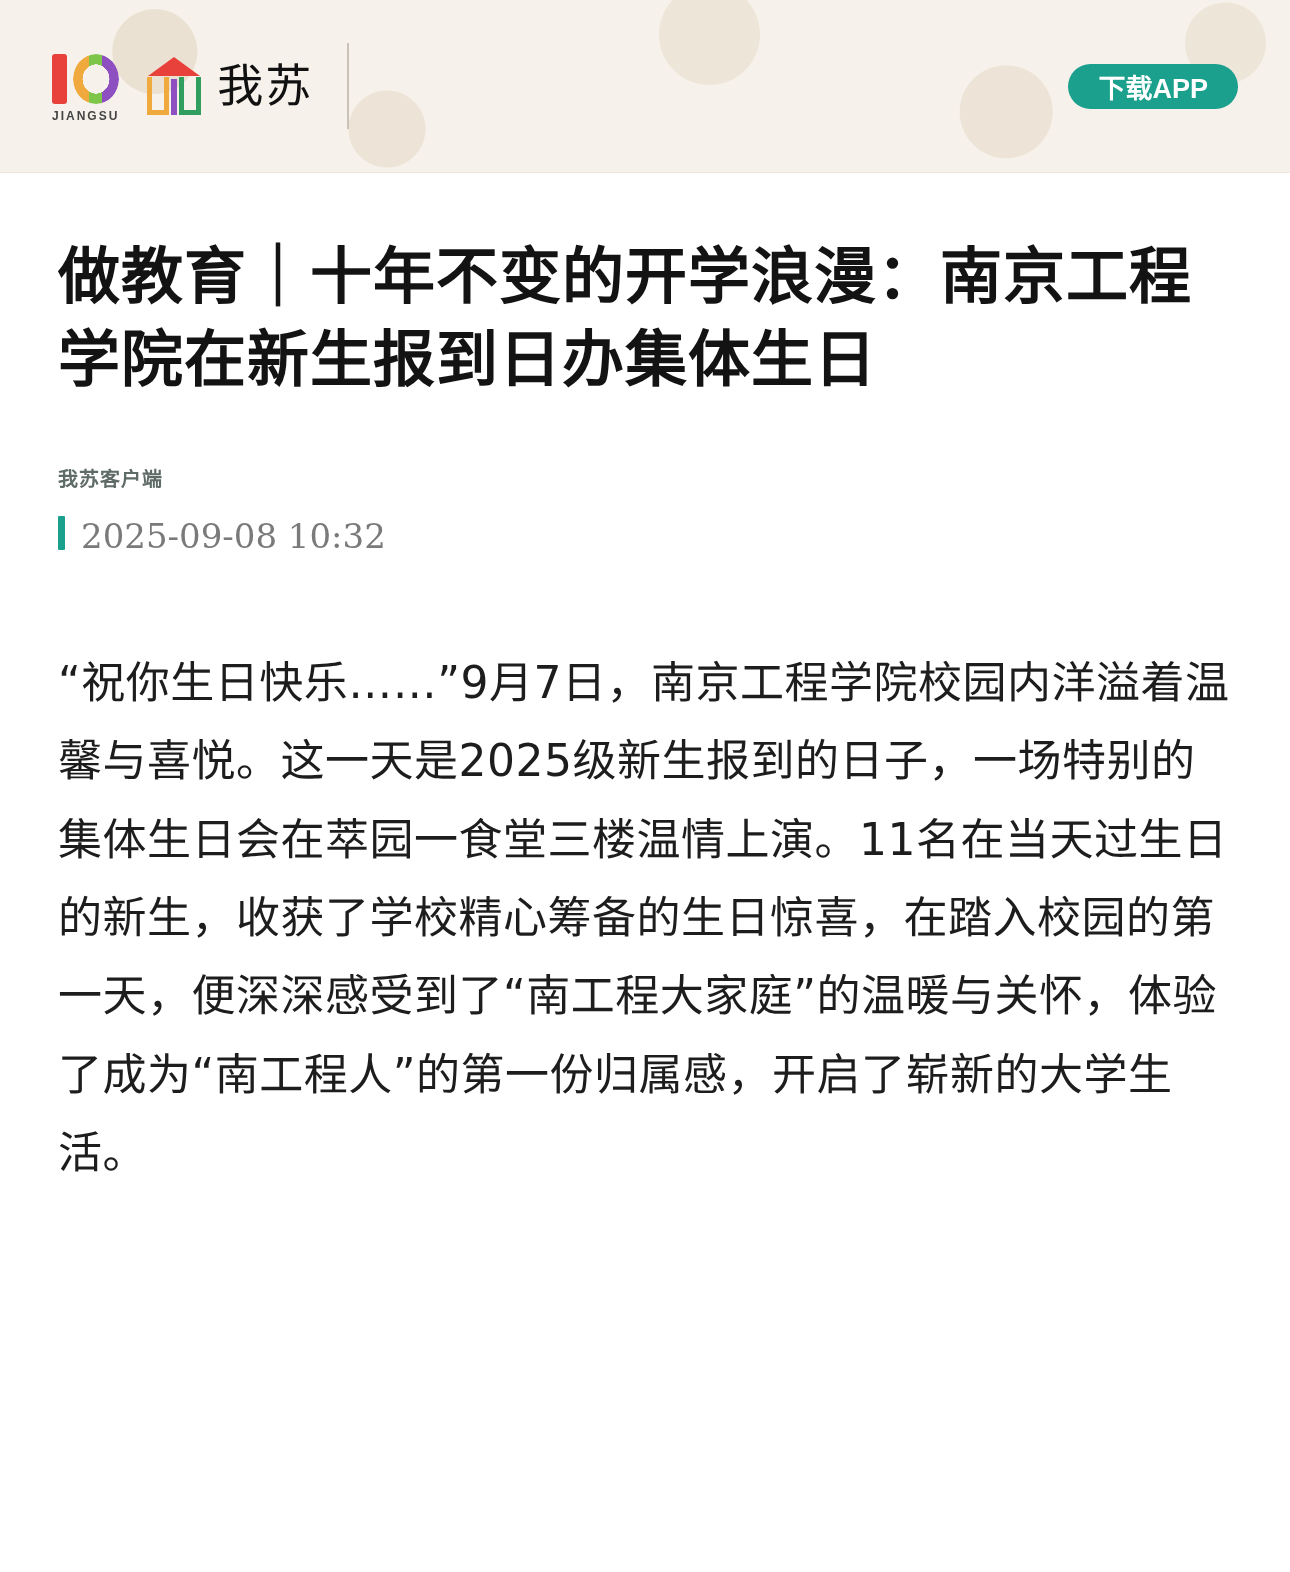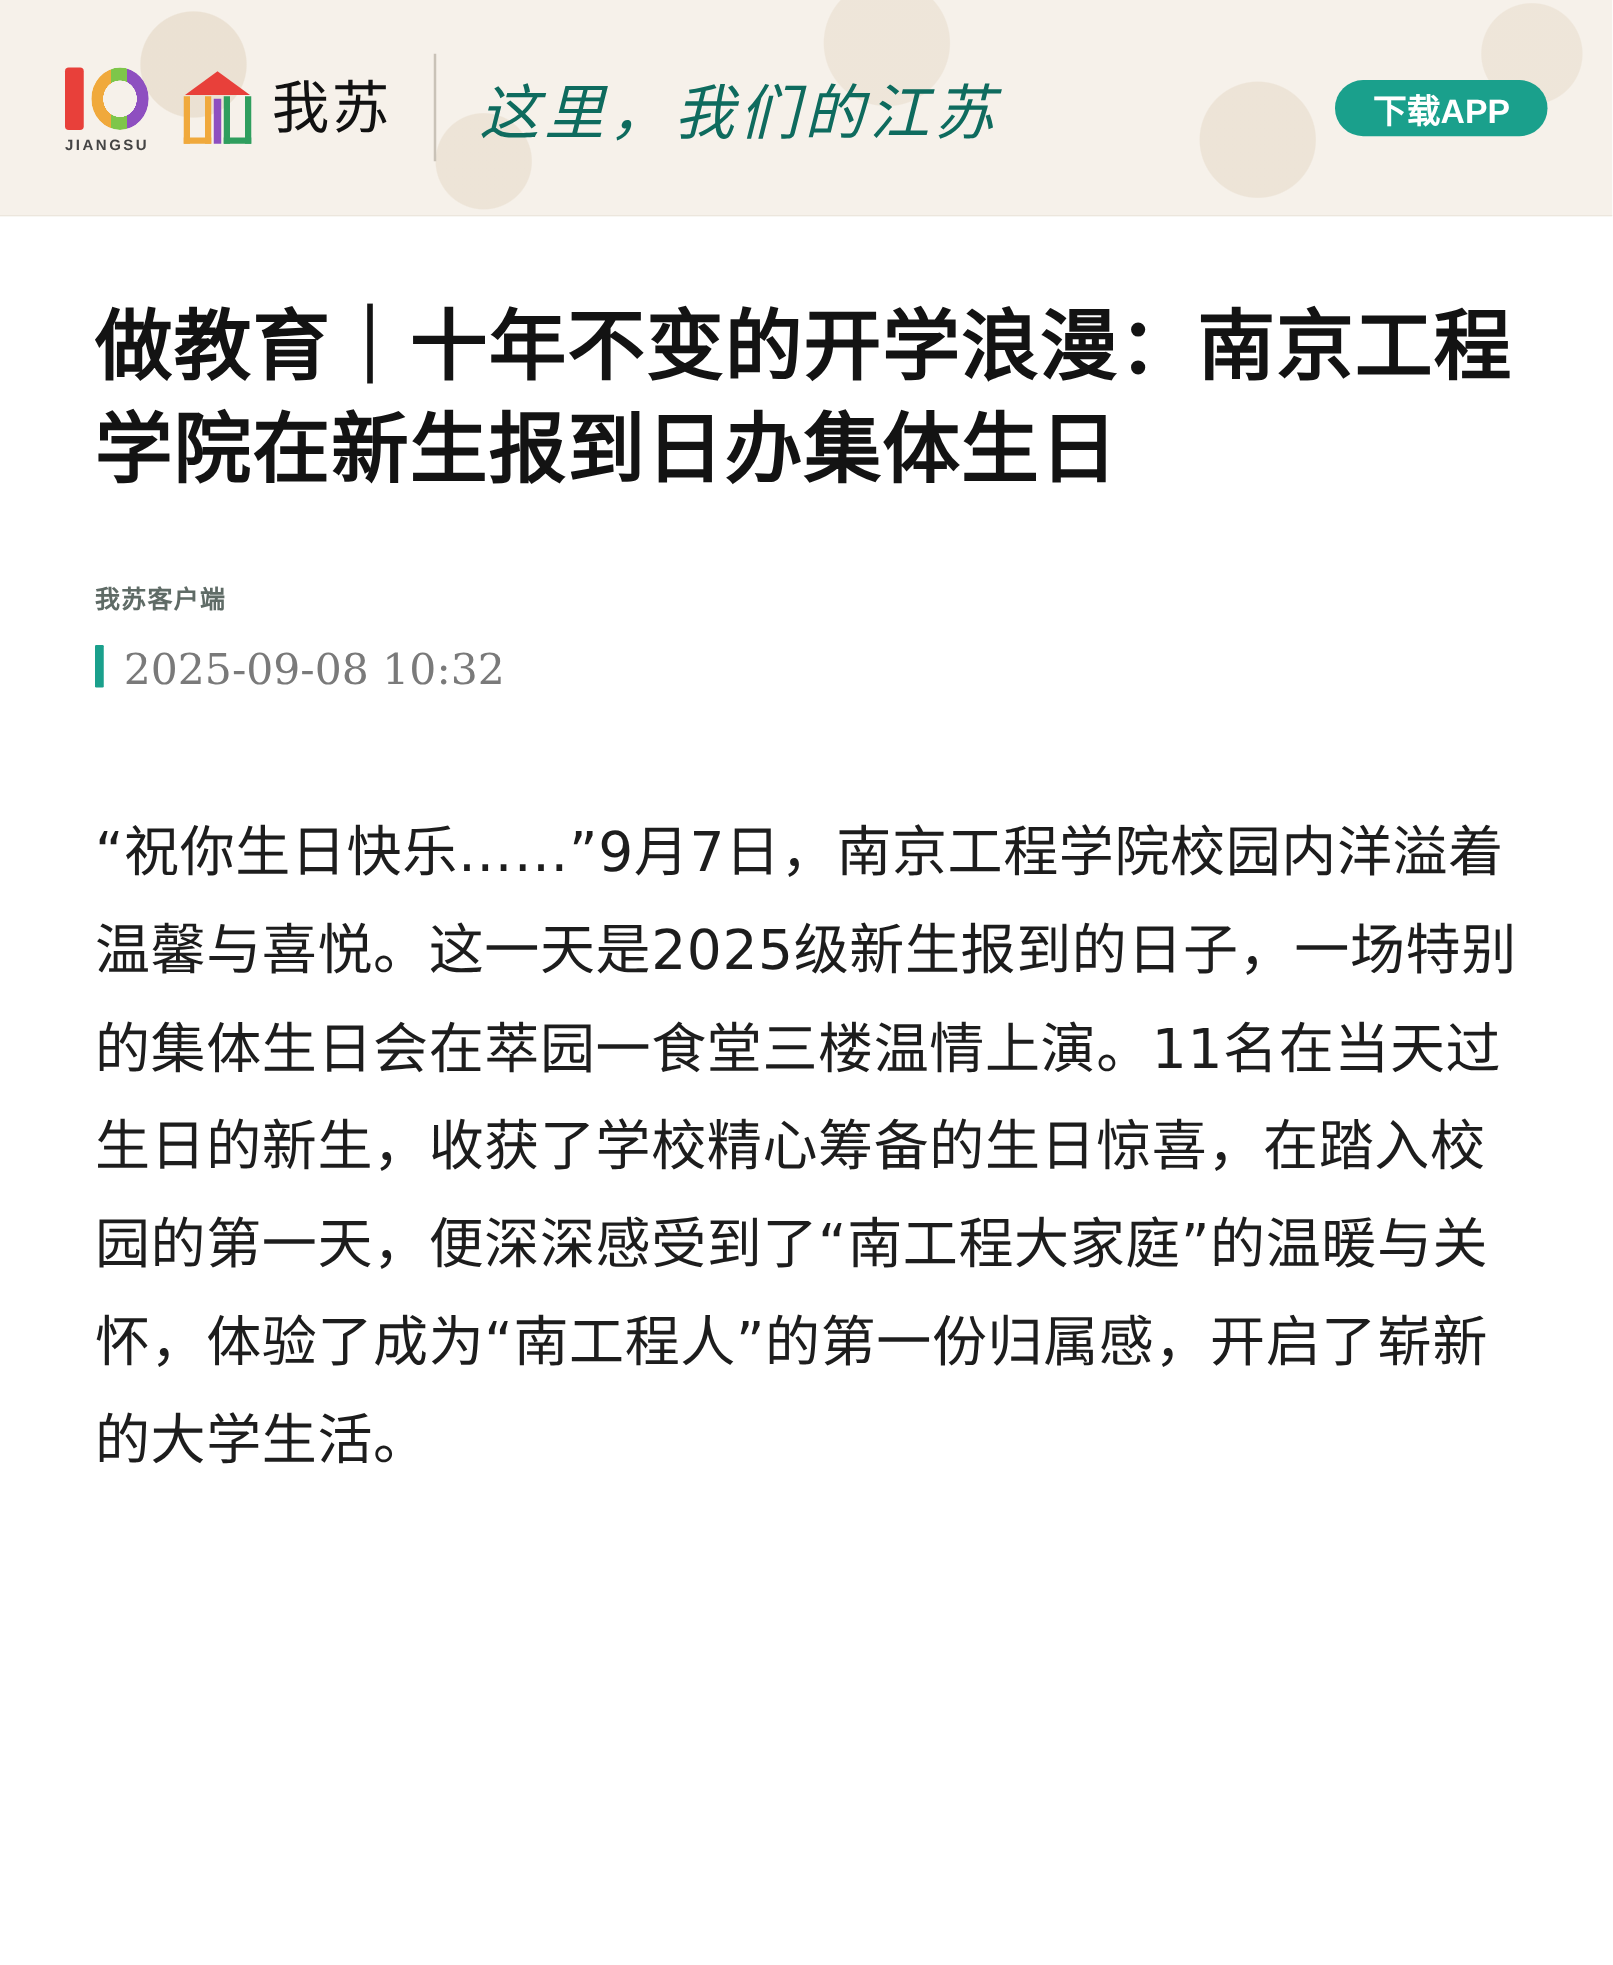--- a/index.html
+++ b/index.html
@@ -157,21 +157,21 @@
     padding: 3px 30px;
     border-radius: 36px;
     border: none;
     cursor: pointer;
     white-space: nowrap;
     font-family: "Liberation Sans", sans-serif;
   }
 
   
   .article {
-    padding: 62px 58px 0 76px;
+    padding: 62px 58px 0 58px;
   }
   .headline {
     font-size: 62px;
     font-weight: 700;
     line-height: 1.34;
     letter-spacing: 1px;
     color: #131313;
     margin: 0 0 62px 0;
     font-family: "DejaVu Sans", "Liberation Sans", sans-serif;
   }
@@ -225,21 +225,20 @@
         <div class="pg-roof"></div>
         <div class="pg-left"></div>
         <div class="pg-mid"></div>
         <div class="pg-right"></div>
       </div>
       <div class="wosu-chars">我苏</div>
     </div>
 
     <div class="divider"></div>
 
-    <div class="slogan">这里，我们的江苏</div>
 
     <button class="download-btn">下载APP</button>
   </div>
 </div>
 
 <div class="article">
   <h1 class="headline">做教育｜十年不变的开学浪漫：南京工程学院在新生报到日办集体生日</h1>
 
   <div class="source">我苏客户端</div>
 

